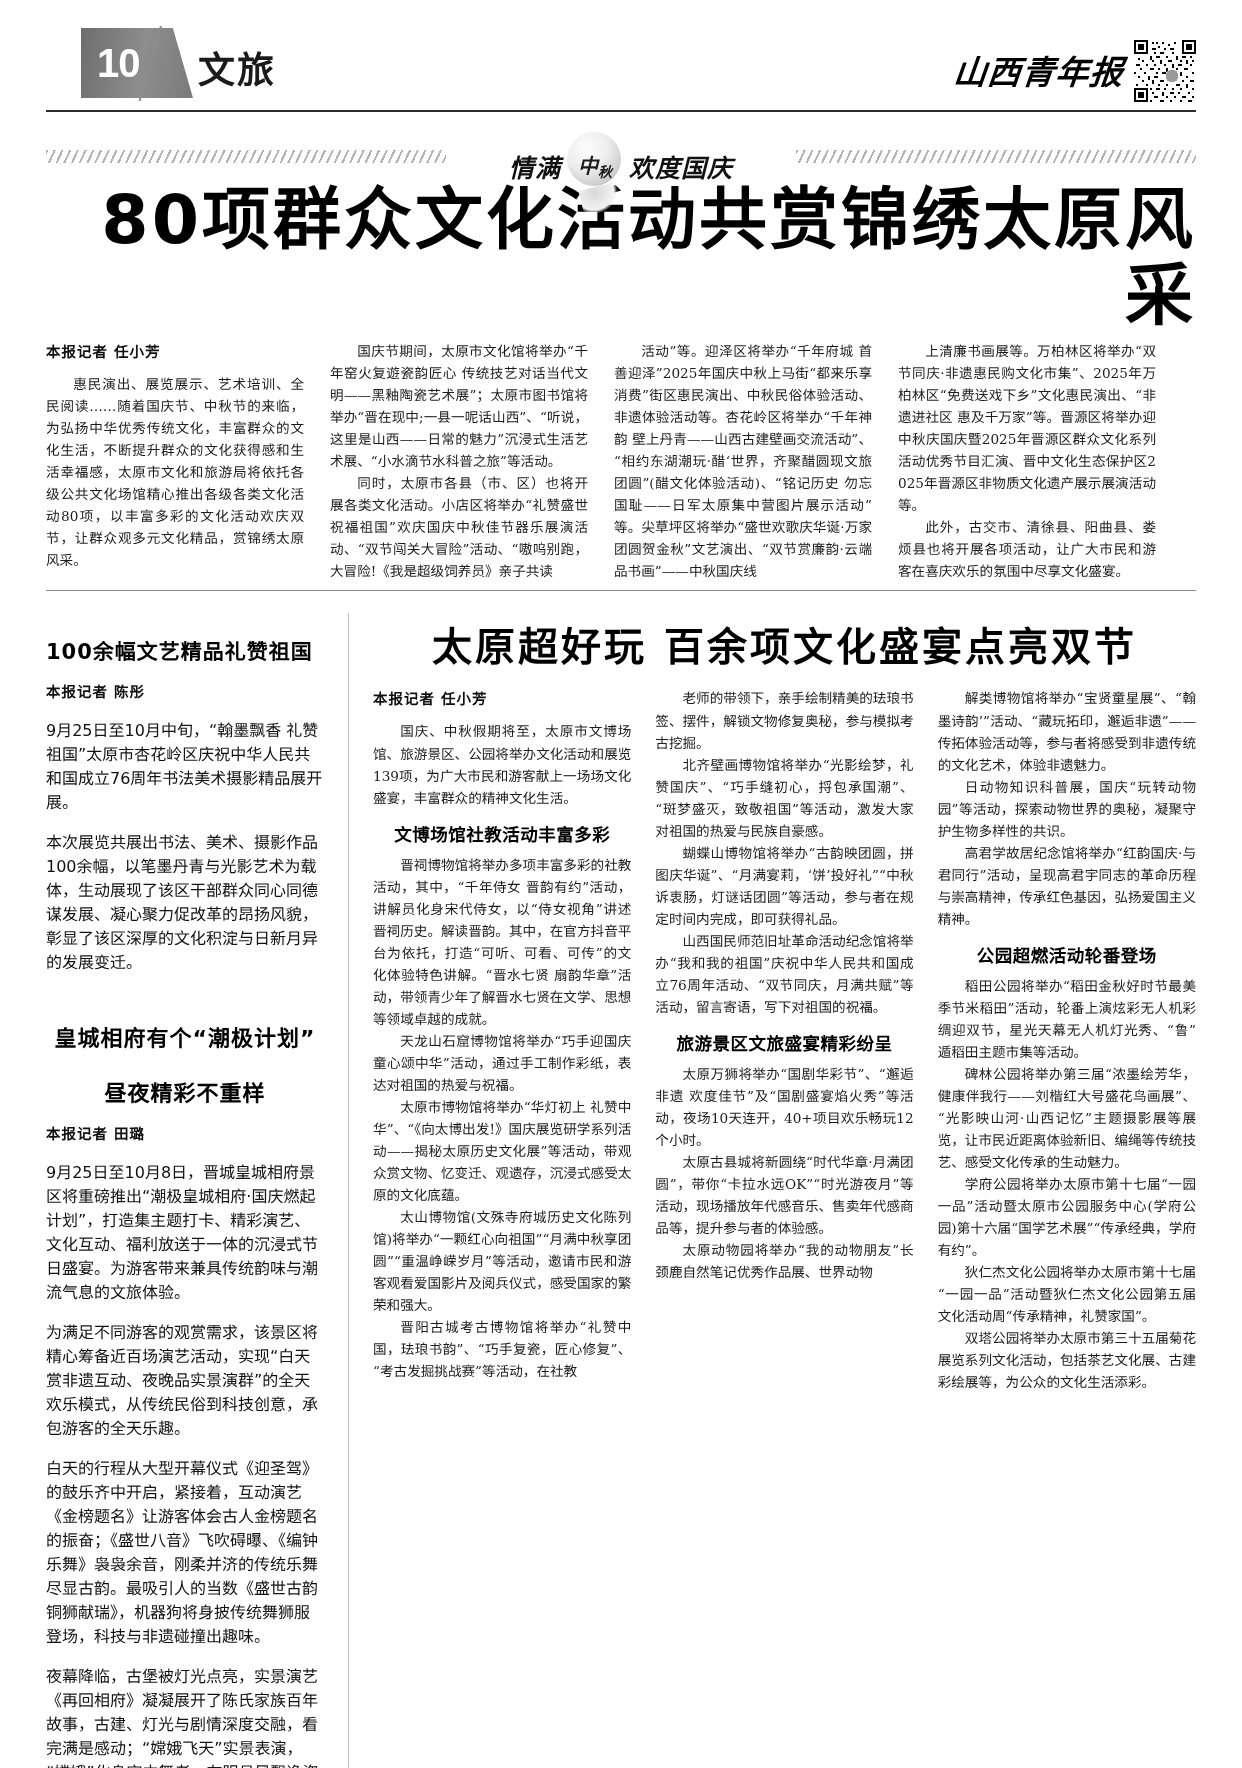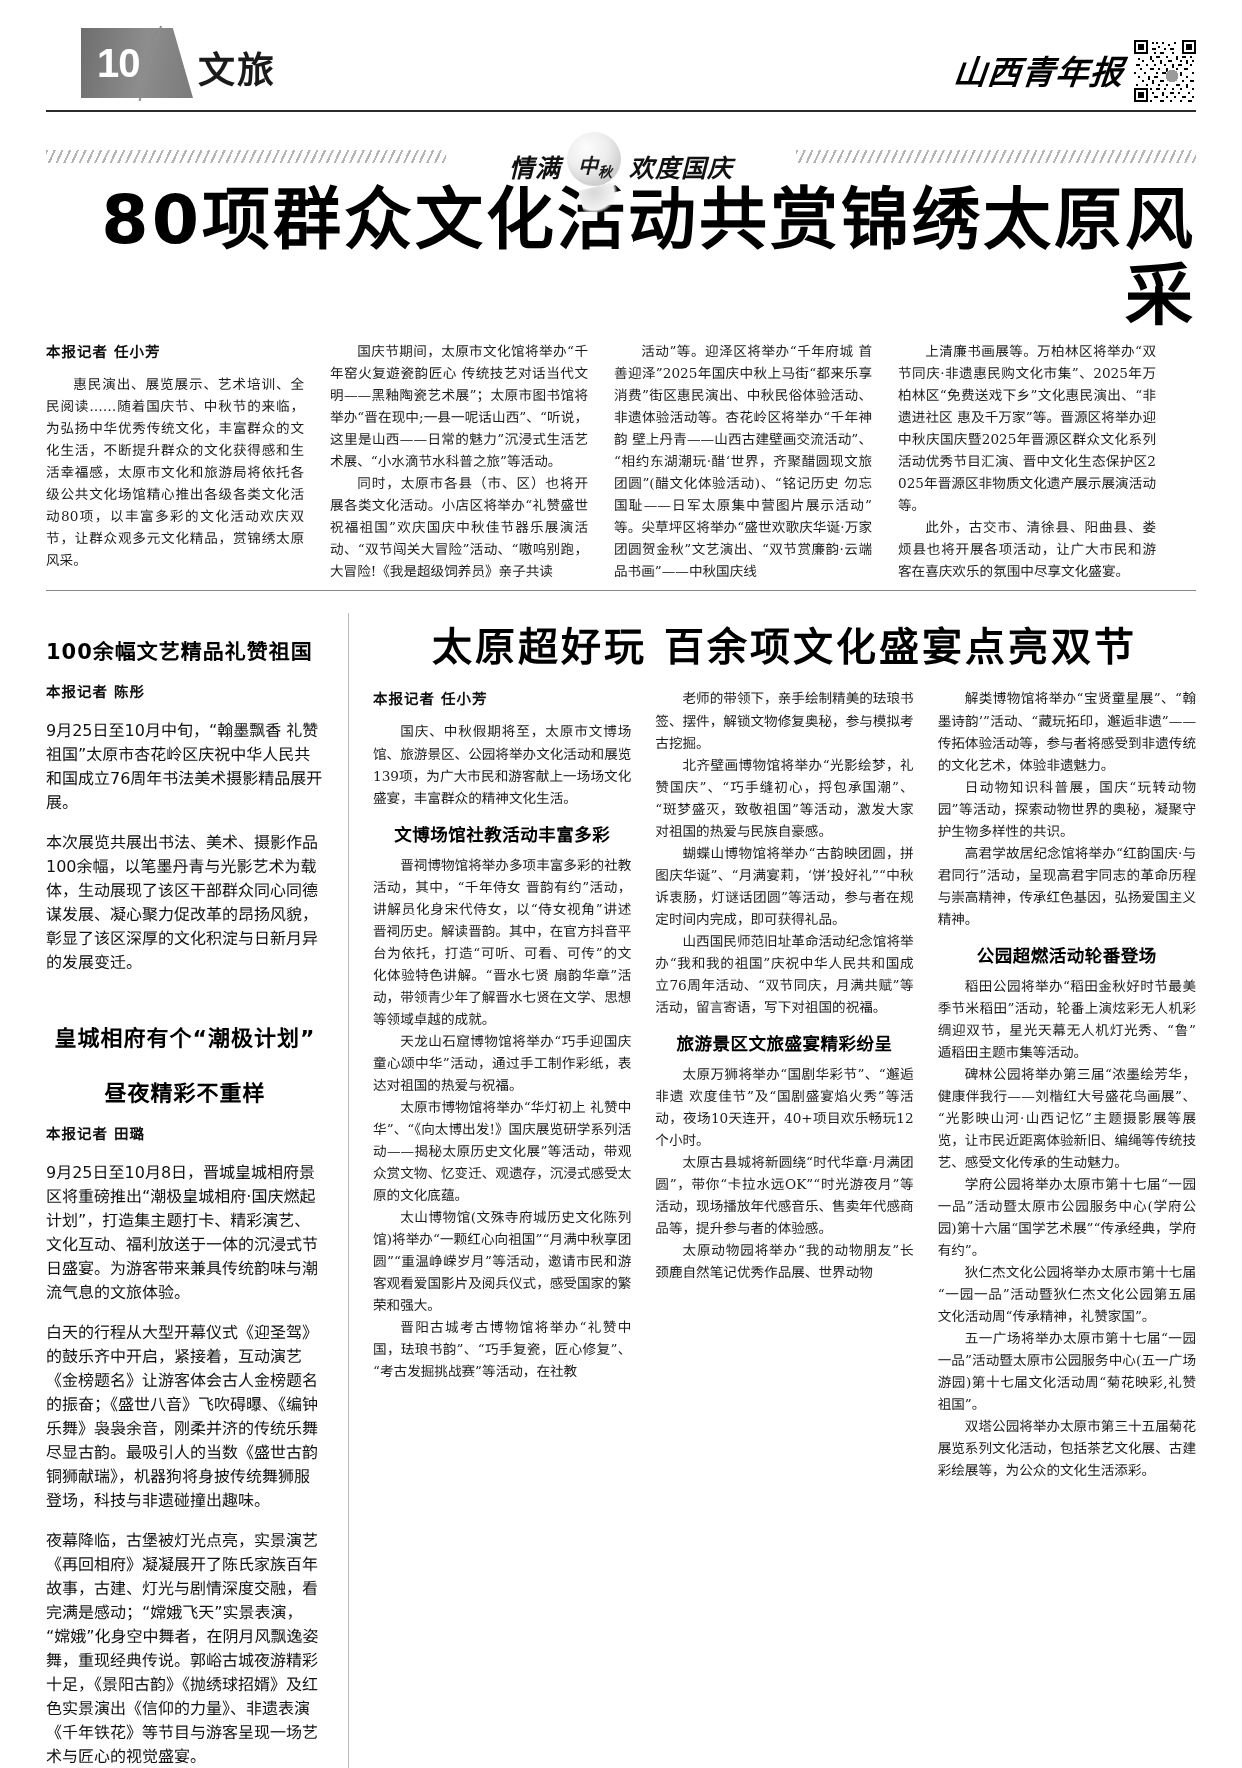--- a/index.html
+++ b/index.html
@@ -323,20 +323,21 @@
           <p>本次展览共展出书法、美术、摄影作品100余幅，以笔墨丹青与光影艺术为载体，生动展现了该区干部群众同心同德谋发展、凝心聚力促改革的昂扬风貌，彰显了该区深厚的文化积淀与日新月异的发展变迁。</p>
         </div>
 
         <div class="gap"></div>
 
         <div>
           <div class="sub-h" style="margin-bottom:2px;font-size:22px;">皇城相府有个“潮极计划”</div>
           <div class="sub-h" style="font-size:22px;">昼夜精彩不重样</div>
           <div class="byline">本报记者  田璐</div>
           <p>9月25日至10月8日，晋城皇城相府景区将重磅推出“潮极皇城相府·国庆燃起计划”，打造集主题打卡、精彩演艺、文化互动、福利放送于一体的沉浸式节日盛宴。为游客带来兼具传统韵味与潮流气息的文旅体验。</p>
+          <p>为满足不同游客的观赏需求，该景区将精心筹备近百场演艺活动，实现“白天赏非遗互动、夜晚品实景演群”的全天欢乐模式，从传统民俗到科技创意，承包游客的全天乐趣。</p>
           <p>白天的行程从大型开幕仪式《迎圣驾》的鼓乐齐中开启，紧接着，互动演艺《金榜题名》让游客体会古人金榜题名的振奋；《盛世八音》飞吹碍曝、《编钟乐舞》袅袅余音，刚柔并济的传统乐舞尽显古韵。最吸引人的当数《盛世古韵 铜狮献瑞》，机器狗将身披传统舞狮服登场，科技与非遗碰撞出趣味。</p>
           <p>夜幕降临，古堡被灯光点亮，实景演艺《再回相府》凝凝展开了陈氏家族百年故事，古建、灯光与剧情深度交融，看完满是感动；“嫦娥飞天”实景表演，“嫦娥”化身空中舞者，在阴月风飘逸姿舞，重现经典传说。郭峪古城夜游精彩十足，《景阳古韵》《抛绣球招婿》及红色实景演出《信仰的力量》、非遗表演《千年铁花》等节目与游客呈现一场艺术与匠心的视觉盛宴。</p>
 
         </div>
 
       </div>
 
       <div class="divider-v"></div>
 
       <div class="mid-right">
@@ -367,21 +368,20 @@
 
           <div class="col">
             <p>解类博物馆将举办“宝贤童星展”、“翰墨诗韵’”活动、“藏玩拓印，邂逅非遗”——传拓体验活动等，参与者将感受到非遗传统的文化艺术，体验非遗魅力。</p>
             <p>日动物知识科普展，国庆“玩转动物园”等活动，探索动物世界的奥秘，凝聚守护生物多样性的共识。</p>
             <p>高君学故居纪念馆将举办“红韵国庆·与君同行”活动，呈现高君宇同志的革命历程与崇高精神，传承红色基因，弘扬爱国主义精神。</p>
             <div class="mini-h">公园超燃活动轮番登场</div>
             <p>稻田公园将举办“稻田金秋好时节最美季节米稻田”活动，轮番上演炫彩无人机彩绸迎双节，星光天幕无人机灯光秀、“鲁”遁稻田主题市集等活动。</p>
             <p>碑林公园将举办第三届“浓墨绘芳华，健康伴我行——刘楷红大号盛花鸟画展”、“光影映山河·山西记忆”主题摄影展等展览，让市民近距离体验新旧、编绳等传统技艺、感受文化传承的生动魅力。</p>
             <p>学府公园将举办太原市第十七届“一园一品”活动暨太原市公园服务中心(学府公园)第十六届“国学艺术展”“传承经典，学府有约”。</p>
             <p>狄仁杰文化公园将举办太原市第十七届“一园一品”活动暨狄仁杰文化公园第五届文化活动周“传承精神，礼赞家国”。</p>
-            <p>五一广场将举办太原市第十七届“一园一品”活动暨太原市公园服务中心(五一广场游园)第十七届文化活动周“菊花映彩,礼赞祖国”。</p>
             <p>双塔公园将举办太原市第三十五届菊花展览系列文化活动，包括茶艺文化展、古建彩绘展等，为公众的文化生活添彩。</p>
           </div>
         </div>
       </div>
     </div>
 
   </div>
 </div>
 
 </body></html>

